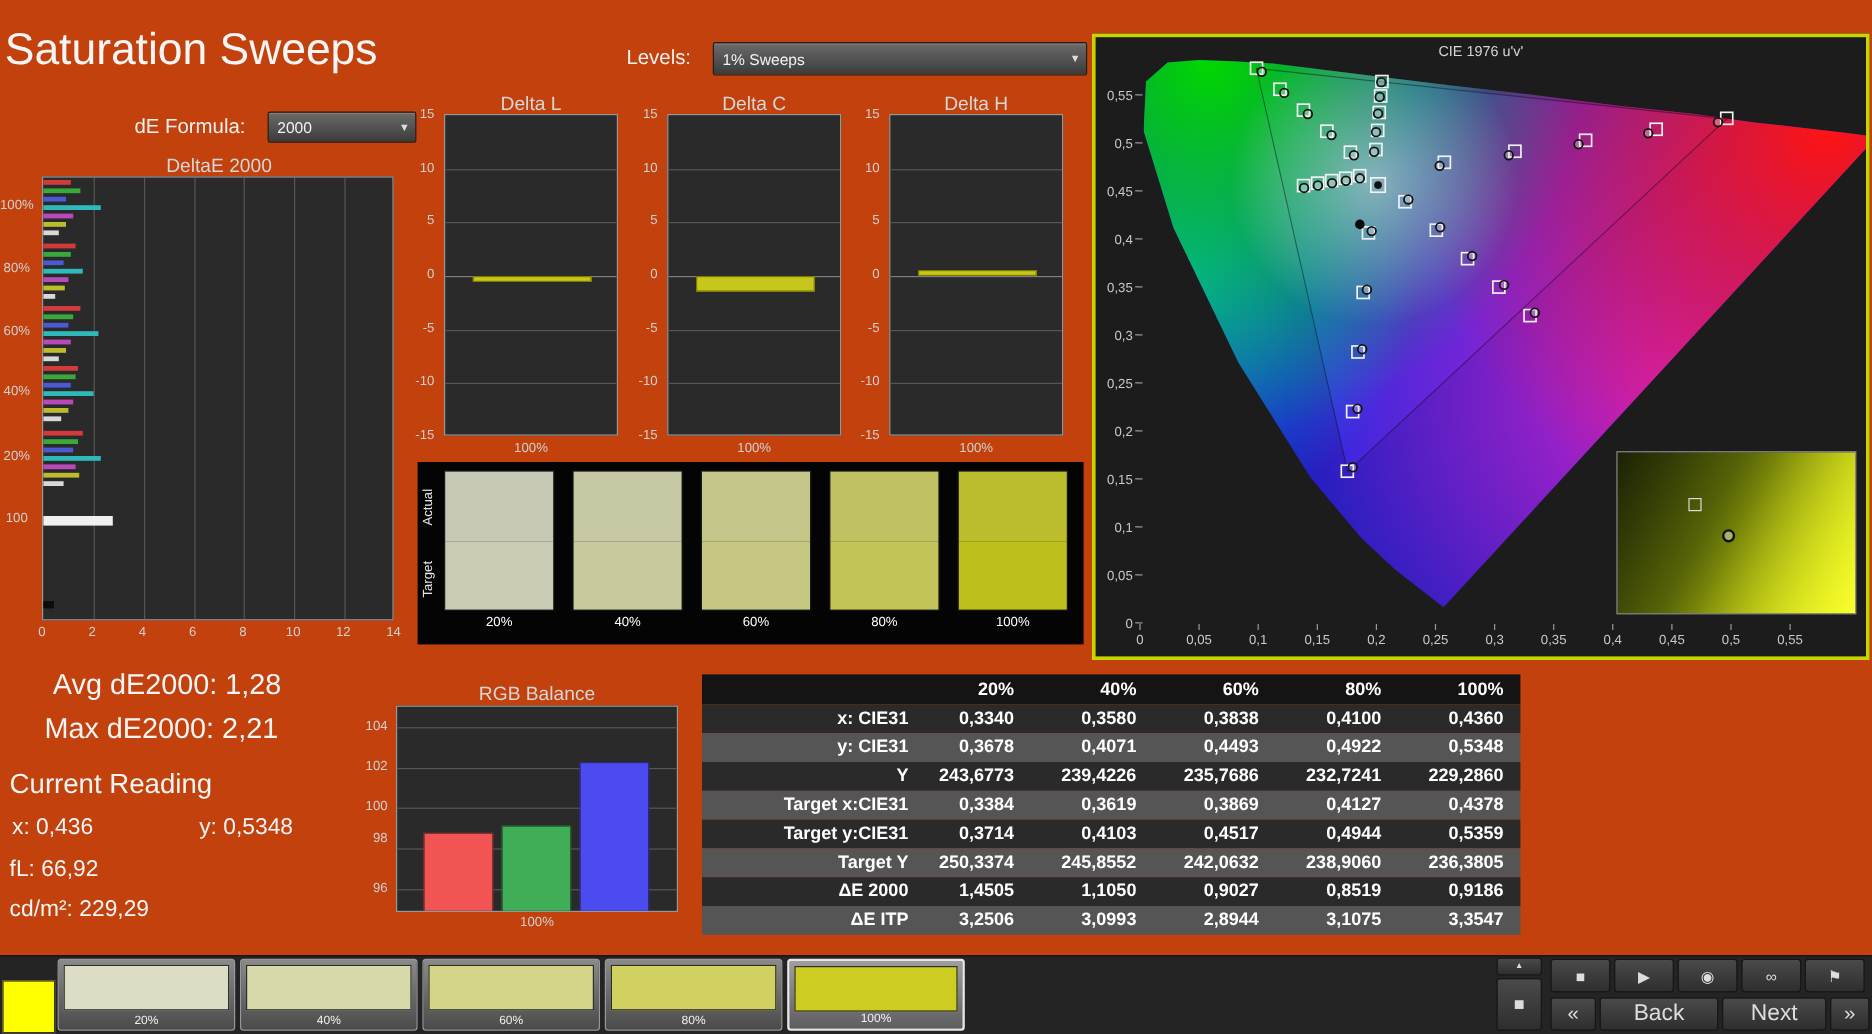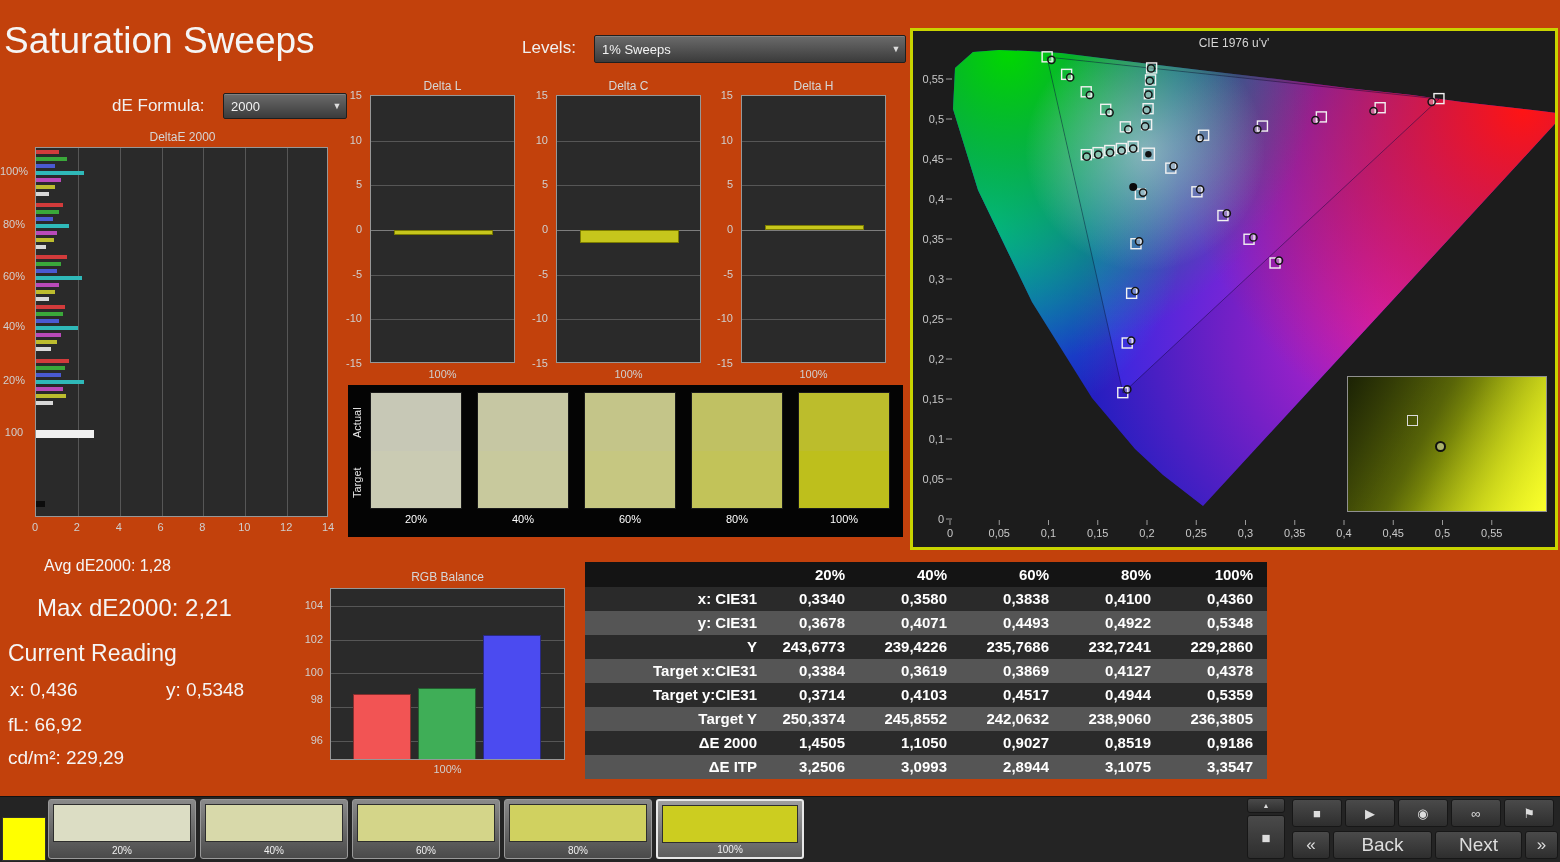--- a/index.html
+++ b/index.html
@@ -10,21 +10,21 @@
   #deformula-label{left:112px;top:96px;}
   #levels-label{left:506px;top:38px;margin-left:16px;}
   .dropdown{position:absolute;display:flex;align-items:center;background:linear-gradient(#6b6b6b,#3b3b3b);
             border:1px solid #1f1f1f;border-radius:2px;color:#f2f2f2;font-size:13px;
             box-shadow:inset 0 1px 0 rgba(255,255,255,0.15);cursor:pointer;}
   .dd-text{flex:1;padding-left:7px;white-space:nowrap;overflow:hidden;}
   .dd-arrow{width:18px;text-align:center;font-size:9px;color:#ddd;}
   #deformula-dd{left:223px;top:93px;width:122px;height:24px;gap:35px;}
   #levels-dd{left:594px;top:35px;width:310px;height:26px;}
 
-  .chart-title{position:absolute;font-size:12px;color:#d6d6d6;text-align:center;}
+  .chart-title{position:absolute;font-size:16px;color:#d6d6d6;text-align:center;}
   .plot{position:absolute;background:#2a2a2a;border:1px solid #979797;box-sizing:border-box;overflow:hidden;}
   .gridline-v{position:absolute;top:0;bottom:0;width:1px;background:#565656;}
   .gridline-h{position:absolute;left:0;right:0;height:1px;background:#565656;}
   .axis-lbl{position:absolute;font-size:11px;color:#d0d0d0;white-space:nowrap;}
   .right{text-align:center;}
   .center{text-align:center;}
   .hbar{position:absolute;left:0;}
   .vbar{position:absolute;background:#c6c61c;border:1px solid #7d7d00;box-sizing:border-box;}
   .vbar2{position:absolute;border:1px solid rgba(0,0,0,0.45);box-sizing:border-box;}
 
@@ -59,21 +59,21 @@
   .mq{fill:rgba(235,235,235,0.35);stroke:#141414;stroke-width:1.5;}
   .inset{position:absolute;right:8px;bottom:35px;width:198px;height:134px;border:1px solid #909090;
          background:linear-gradient(118deg,#252e06 0%,#5d6a08 40%,#b9c70e 75%,#f4ff17 100%);}
   .inset::after{content:'';position:absolute;left:0;top:0;right:0;bottom:0;
          background:linear-gradient(118deg,rgba(0,0,0,0.25) 0%,transparent 50%,rgba(255,255,60,0.55) 100%);}
   .inset-square{position:absolute;left:30%;top:28%;width:9px;height:9px;border:1.5px solid #f0f0f0;}
   .inset-marker{position:absolute;left:44%;top:48%;width:7px;height:7px;border:2px solid #101010;border-radius:50%;
          background:rgba(255,255,255,0.4);z-index:2;}
 
   .stat{position:absolute;color:#f5f5f5;white-space:nowrap;}
-  #stat-avg{left:44px;top:557px;font-size:16px;}
+  #stat-avg{left:44px;top:557px;font-size:24px;}
   #stat-max{left:37px;top:594px;font-size:24px;}
   #stat-current{left:8px;top:640px;font-size:23px;}
   #stat-x{left:10px;top:679px;font-size:19px;}
   #stat-y{left:166px;top:679px;font-size:19px;}
   #stat-fl{left:8px;top:714px;font-size:19px;}
   #stat-cd{left:8px;top:747px;font-size:19px;}
 
   #rgb-title{left:330px;top:570px;width:235px;}
   #rgb-ylab{position:absolute;left:297px;top:588px;width:30px;height:172px;}
   #rgb-plot{left:330px;top:588px;width:235px;height:172px;}

